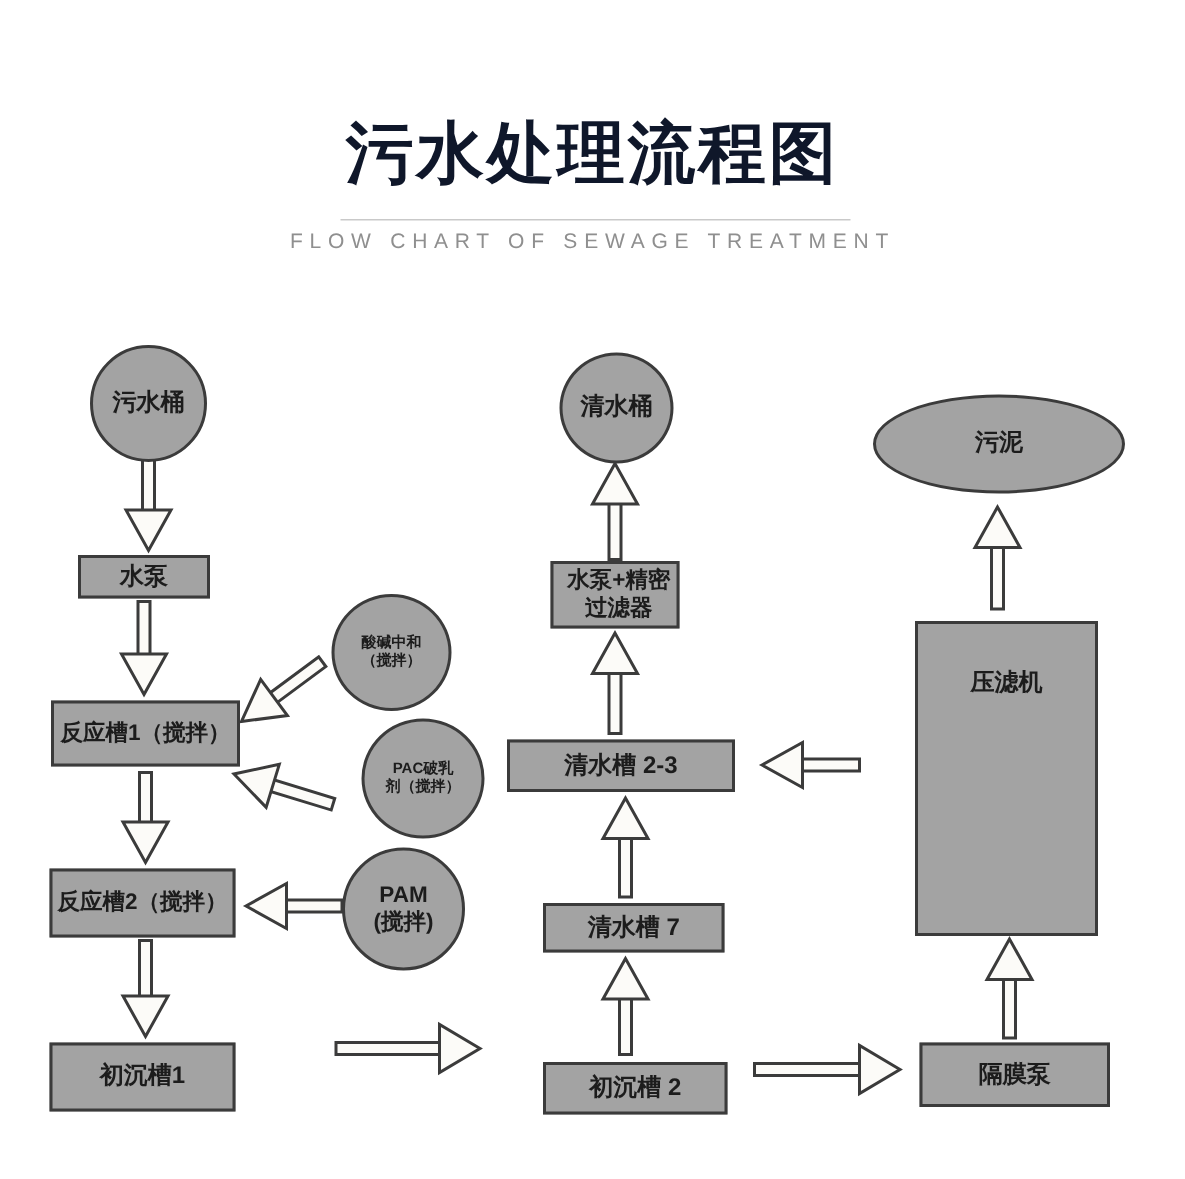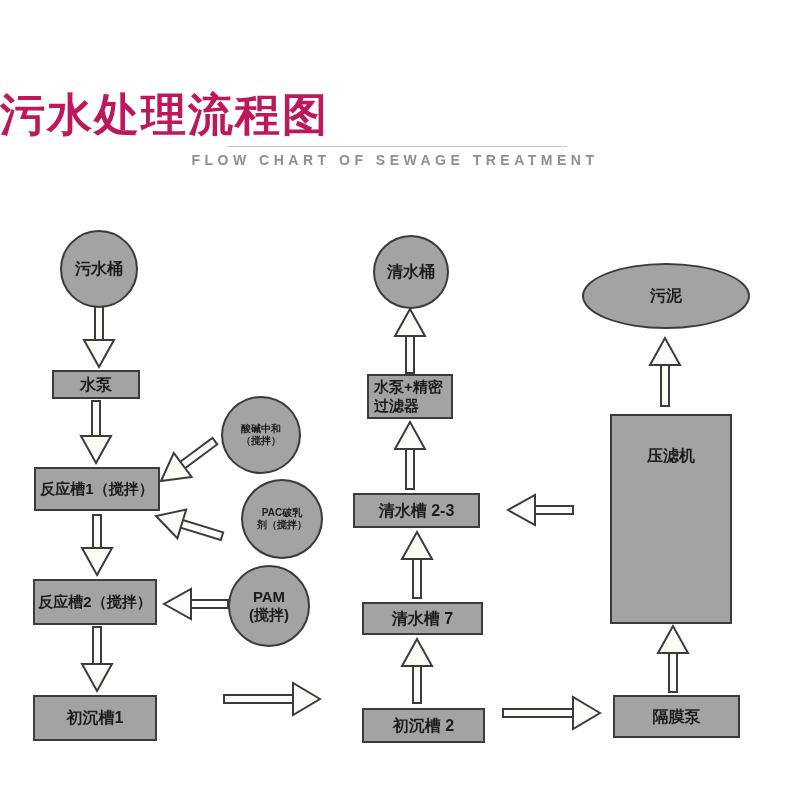--- a/index.html
+++ b/index.html
@@ -4,45 +4,45 @@
 <style>
   * { margin:0; padding:0; box-sizing:border-box; }
   html,body { background:#ffffff; }
   body { font-family:"Liberation Sans","DejaVu Sans",sans-serif; }
   .page {
     position:relative; width:790px; height:786px; margin:0 auto;
     background:#ffffff; overflow:hidden;
   }
   
   .title {
-    position:absolute; top:85px; left:0; width:100%;
-    font-size:45px; font-weight:bold;
-    letter-spacing:2px; color:#be185d;
+    position:absolute; top:72px; left:0; width:100%;
+    text-align:center; font-size:45px; font-weight:bold;
+    letter-spacing:2px; color:#0f172a;
   }
   .divider {
     position:absolute; top:146px; left:227px; width:340px; height:1px;
     background:#c9c9c9;
   }
   .subtitle {
     position:absolute; top:152px; left:0; width:100%;
     text-align:center; font-size:14px; color:#8f8f8f;
-    letter-spacing:4.5px; font-weight:700;
+    letter-spacing:4.5px; font-weight:400;
   }
   
   .node {
     position:absolute; display:flex; flex-direction:column;
     align-items:center; justify-content:center;
     background:#a3a3a3; border:2px solid #3b3b3b; color:#1c1c1c;
     font-size:16px; font-weight:600; text-align:center; line-height:1.22;
   }
   .circle, .ellipse { border-radius:50%; }
   .small-text { font-size:10px; }
   .mid-text { font-size:15px; }
   .top-label { justify-content:flex-start; padding-top:30px; }
-  .left-label { align-items:flex-start; text-align:left; padding-left:5px; }
+  .left-label { align-items:center; text-align:left; padding-left:5px; }
   
   .arrows { position:absolute; left:0; top:0; pointer-events:none; }
   .arrow { fill:#fcfbf8; stroke:#3b3b3b; stroke-width:2; stroke-linejoin:miter; }
 </style>
 </head>
 <body>
 
 <div class="page">
 
   <div class="title">污水处理流程图</div>
@@ -154,21 +154,21 @@
 
   <div class="node circle" style="left:373px;top:235px;width:76px;height:74px">
     <span>清水桶</span>
   </div>
 
   <div class="node mid-text left-label" style="left:367px;top:374px;width:86px;height:45px">
     <span>水泵+精密</span>
     <span>过滤器</span>
   </div>
 
-  <div class="node" style="left:353px;top:493px;width:127px;height:35px">
+  <div class="node" style="left:338px;top:493px;width:152px;height:35px">
     <span>清水槽 2-3</span>
   </div>
 
   <div class="node" style="left:362px;top:602px;width:121px;height:33px">
     <span>清水槽 7</span>
   </div>
 
   <div class="node" style="left:362px;top:708px;width:123px;height:35px">
     <span>初沉槽 2</span>
   </div>

